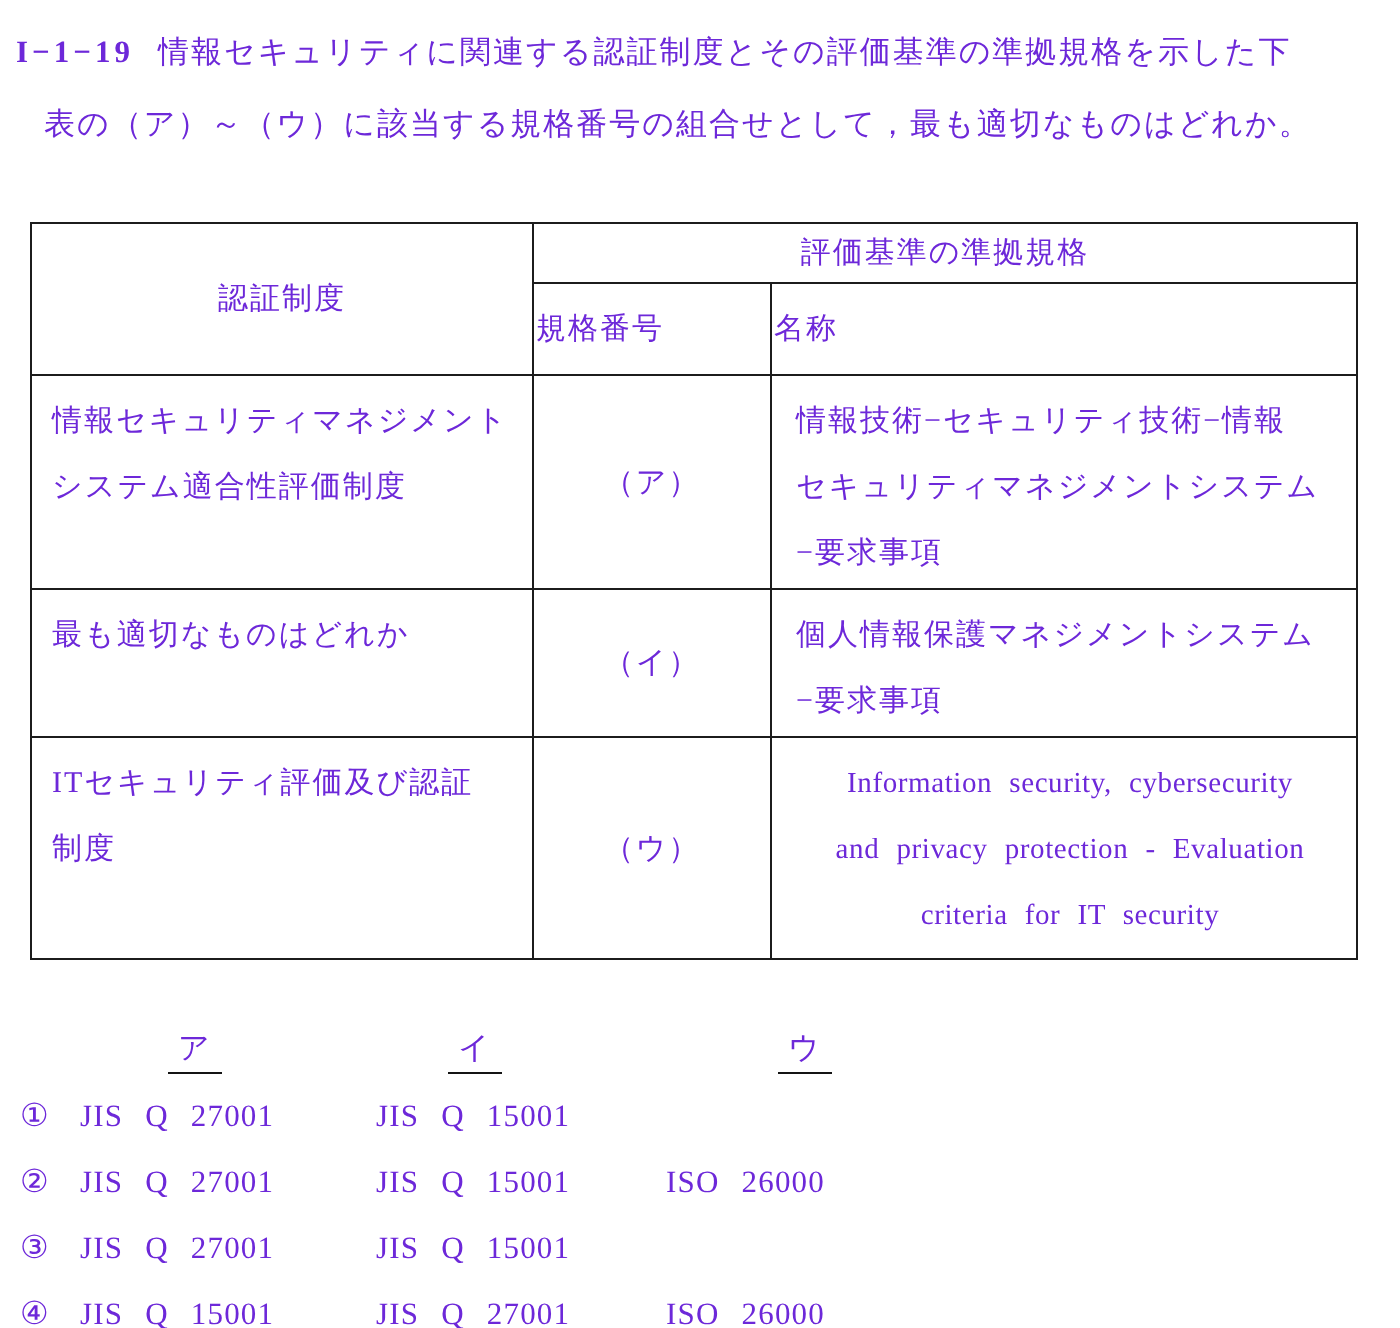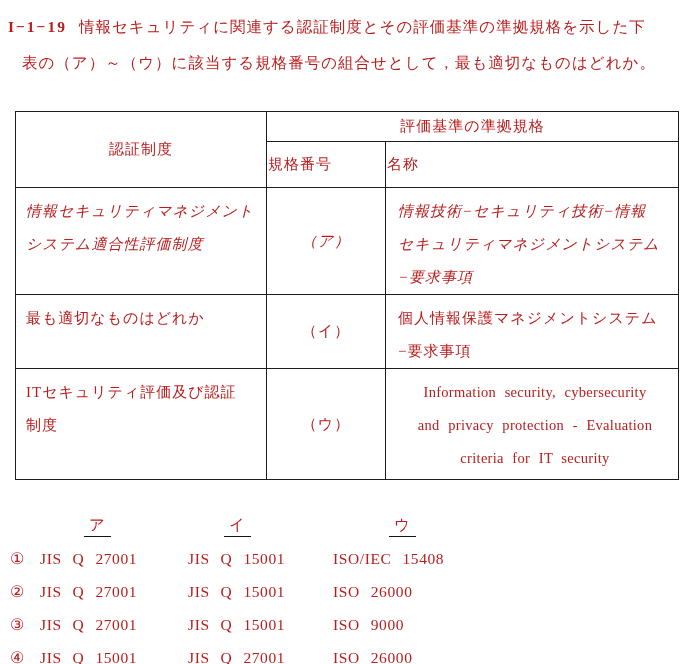--- a/index.html
+++ b/index.html
@@ -1,18 +1,18 @@
 <!DOCTYPE html>
 <html><head>
 <meta charset="utf-8">
 <style>
   html,body { margin:0; padding:0; background:#ffffff; }
   .page {
     position:relative; width:700px; height:664px; background:#fff;
-    color:#b91c1c; font-family:"Liberation Serif","DejaVu Serif",serif;
+    color:#6d28d9; font-family:"Liberation Serif","DejaVu Serif",serif;
     overflow:hidden;
   }
   
   .question {
     padding:9px 10px 0 22px; text-indent:-14px;
     font-size:15.5px; line-height:36px; letter-spacing:1px;
     white-space:pre-line; width:660px;
   }
   .qnum { font-weight:bold; letter-spacing:2px; margin-right:12px; }
   
@@ -29,21 +29,21 @@
     letter-spacing:1px; background:#fff;
   }
   th.group { height:27px; text-align:center; letter-spacing:2px;margin-top:30px; }
   th.sub   { height:43px; text-align:left; letter-spacing:2px; }
   th.scheme{ text-align:center; letter-spacing:2px;font-family:Liberation Mono, monospace; }
   td.sys   { vertical-align:top; padding:7px 8px 0 10px;
              line-height:33px; white-space:pre-line; }
   td.code  { text-align:center; vertical-align:middle; letter-spacing:1px; }
   td.name  { vertical-align:top; padding:7px 6px 0 12px;
              line-height:33px; white-space:pre-line; }
-  tr.r1 td { height:98px;font-style:italic; }
+  tr.r1 td { height:98px; }
   tr.r2 td { height:62px; }
   tr.r3 td { height:103px; }
   tr.r3 td.name { font-size:14.5px; letter-spacing:0.3px; word-spacing:0.32em;text-align:center; }
   
   .options { margin:28px 0 0 0; padding-left:10px; font-size:15.5px; }
   .opt-grid {
     display:grid; grid-template-columns:30px 148px 145px 1fr;
     line-height:33px; align-items:baseline;
   }
   .opt-head { margin-bottom:1px; }
@@ -108,33 +108,31 @@
       <span></span>
       <span><span class="uh uh-a">ア</span></span>
       <span><span class="uh uh-b">イ</span></span>
       <span><span class="uh uh-c">ウ</span></span>
     </div>
 
     <div class="opt-grid">
       <span class="marker">①</span>
       <span class="val">JIS Q 27001</span>
       <span class="val">JIS Q 15001</span>
-      <span class="val">ISO/IEC 15408</span>
     </div>
     <div class="opt-grid">
       <span class="marker">②</span>
       <span class="val">JIS Q 27001</span>
       <span class="val">JIS Q 15001</span>
       <span class="val">ISO 26000</span>
     </div>
     <div class="opt-grid">
       <span class="marker">③</span>
       <span class="val">JIS Q 27001</span>
       <span class="val">JIS Q 15001</span>
-      <span class="val">ISO 9000</span>
     </div>
     <div class="opt-grid">
       <span class="marker">④</span>
       <span class="val">JIS Q 15001</span>
       <span class="val">JIS Q 27001</span>
       <span class="val">ISO 26000</span>
     </div>
 
   </div>
 

